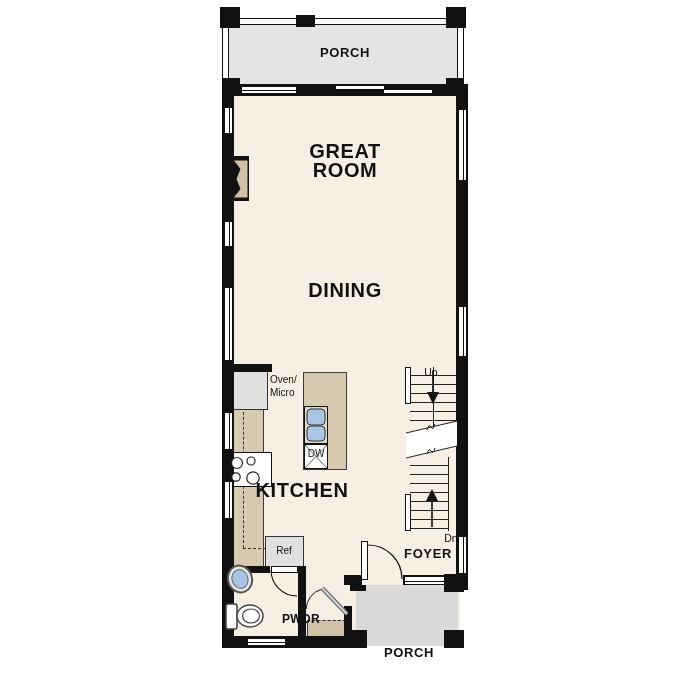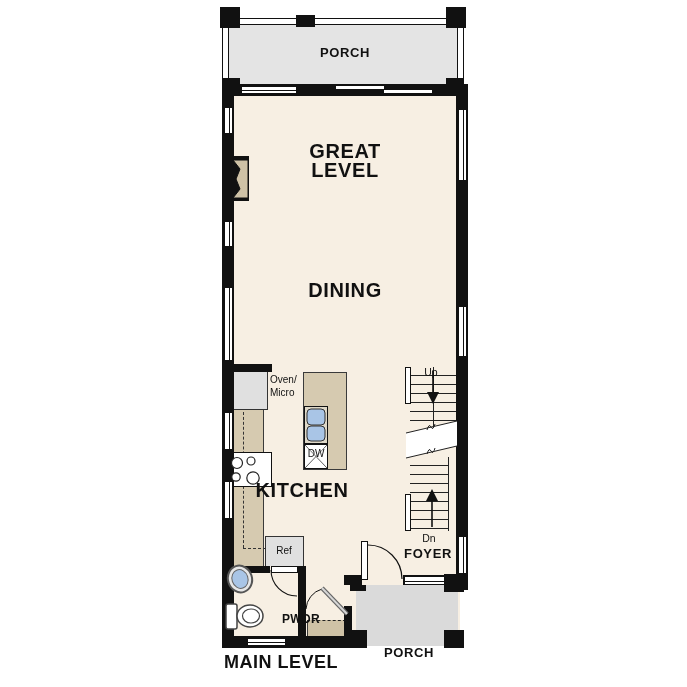--- a/index.html
+++ b/index.html
@@ -170,27 +170,26 @@
 
     <g>
       <rect x="226" y="604" width="11" height="25" rx="2" fill="#fff" stroke="#444" stroke-width="1.5"></rect>
       <ellipse cx="250" cy="616" rx="13" ry="11" fill="#fff" stroke="#444" stroke-width="1.5"></ellipse>
       <ellipse cx="251" cy="616" rx="8.5" ry="7" fill="#fff" stroke="#444" stroke-width="1.2"></ellipse>
     </g>
   </svg>
 
   <div class="lbl lbl13" style="left:345px;top:45px;">PORCH</div>
   <div class="lbl lbl15" style="left:345px;top:140px;">GREAT</div>
-  <div class="lbl lbl15" style="left:345px;top:159px;">LEVEL</div>
+  <div class="lbl lbl15" style="left:345px;top:159px;">ROOM</div>
   <div class="lbl lbl15" style="left:345px;top:279px;">DINING</div>
   <div class="lbl lbl15" style="left:302px;top:479px;text-align:right;">KITCHEN</div>
   <div class="lbl lbl13" style="left:428px;top:546px;">FOYER</div>
   <div class="lbl lbl13" style="left:409px;top:610px;margin-top:35px;">PORCH</div>
   <div class="lbl lbl12" style="left:281px;top:612px;letter-spacing:.3px;">PWDR</div>
   <div class="small" style="left:431px;top:354px;margin-top:12px;">Up</div>
-  <div class="small" style="left:429px;top:532px;">Dn</div>
+  <div class="small" style="left:451px;top:532px;">Dn</div>
   <div class="small" style="left:270px;top:374px;transform:none;font-size:10px;">Oven/</div>
   <div class="small" style="left:270px;top:387px;transform:none;font-size:10px;">Micro</div>
   <div class="small" style="left:284px;top:545px;font-size:10px;">Ref</div>
   <div class="small" style="left:316px;top:448px;font-size:10px;text-shadow:0 0 2px #fff;">DW</div>
-  <div class="title" style="left:224px;top:652px;">MAIN LEVEL</div>
 
 </div>
 
 </body></html>

